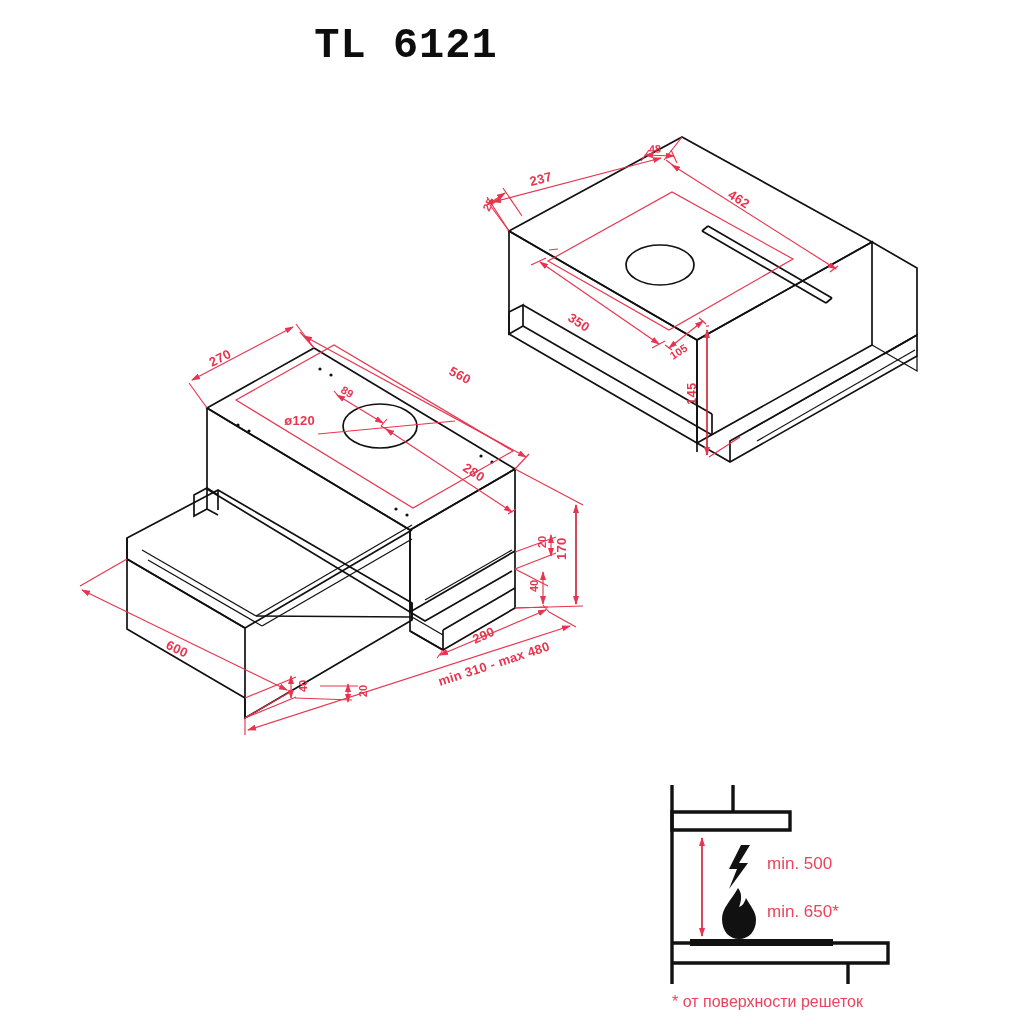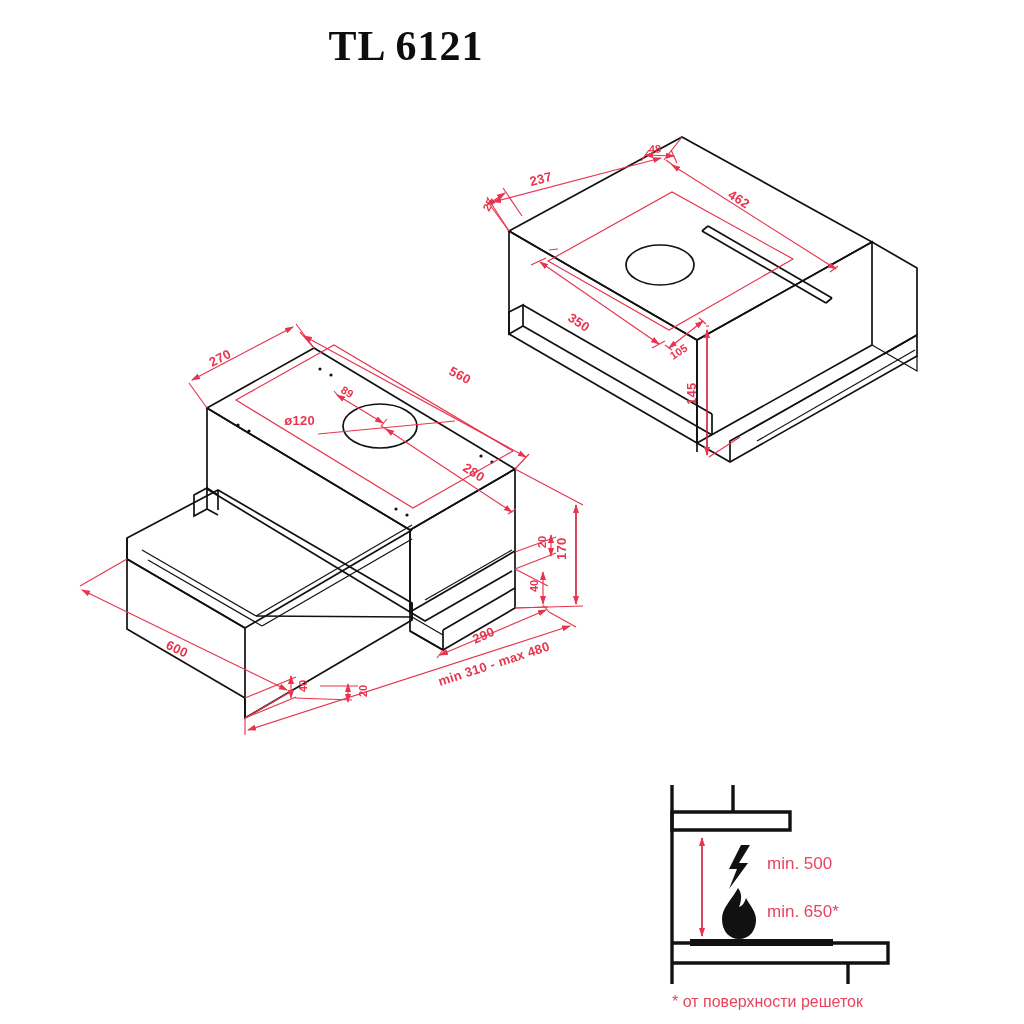--- a/index.html
+++ b/index.html
@@ -18,21 +18,21 @@
   #page-title {
     position: absolute;
     top: 22px;
     left: 0;
     width: 812px;
     text-align: center;
     font-size: 42px;
     font-weight: bold;
     letter-spacing: 1px;
     color: #0d0d0d;
-    font-family: Liberation Serif, serif;
+    font-family: Liberation Mono, monospace;
   }
   svg.drawing {
     position: absolute;
     top: 0;
     left: 0;
     width: 1024px;
     height: 1024px;
   }
   .ln {
     stroke: #111111;

